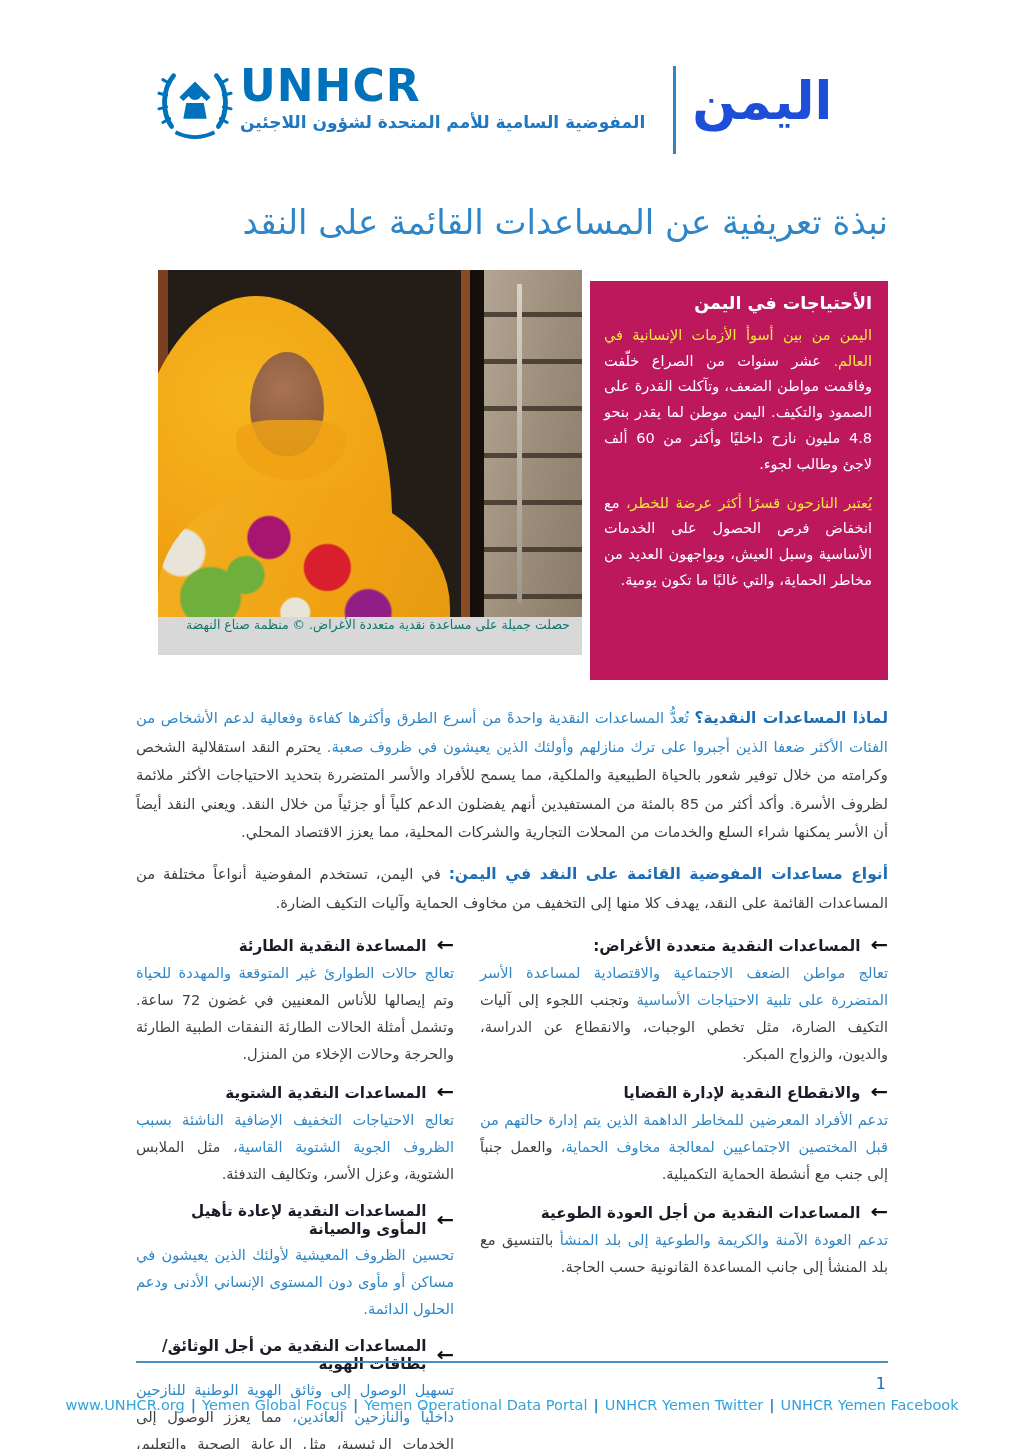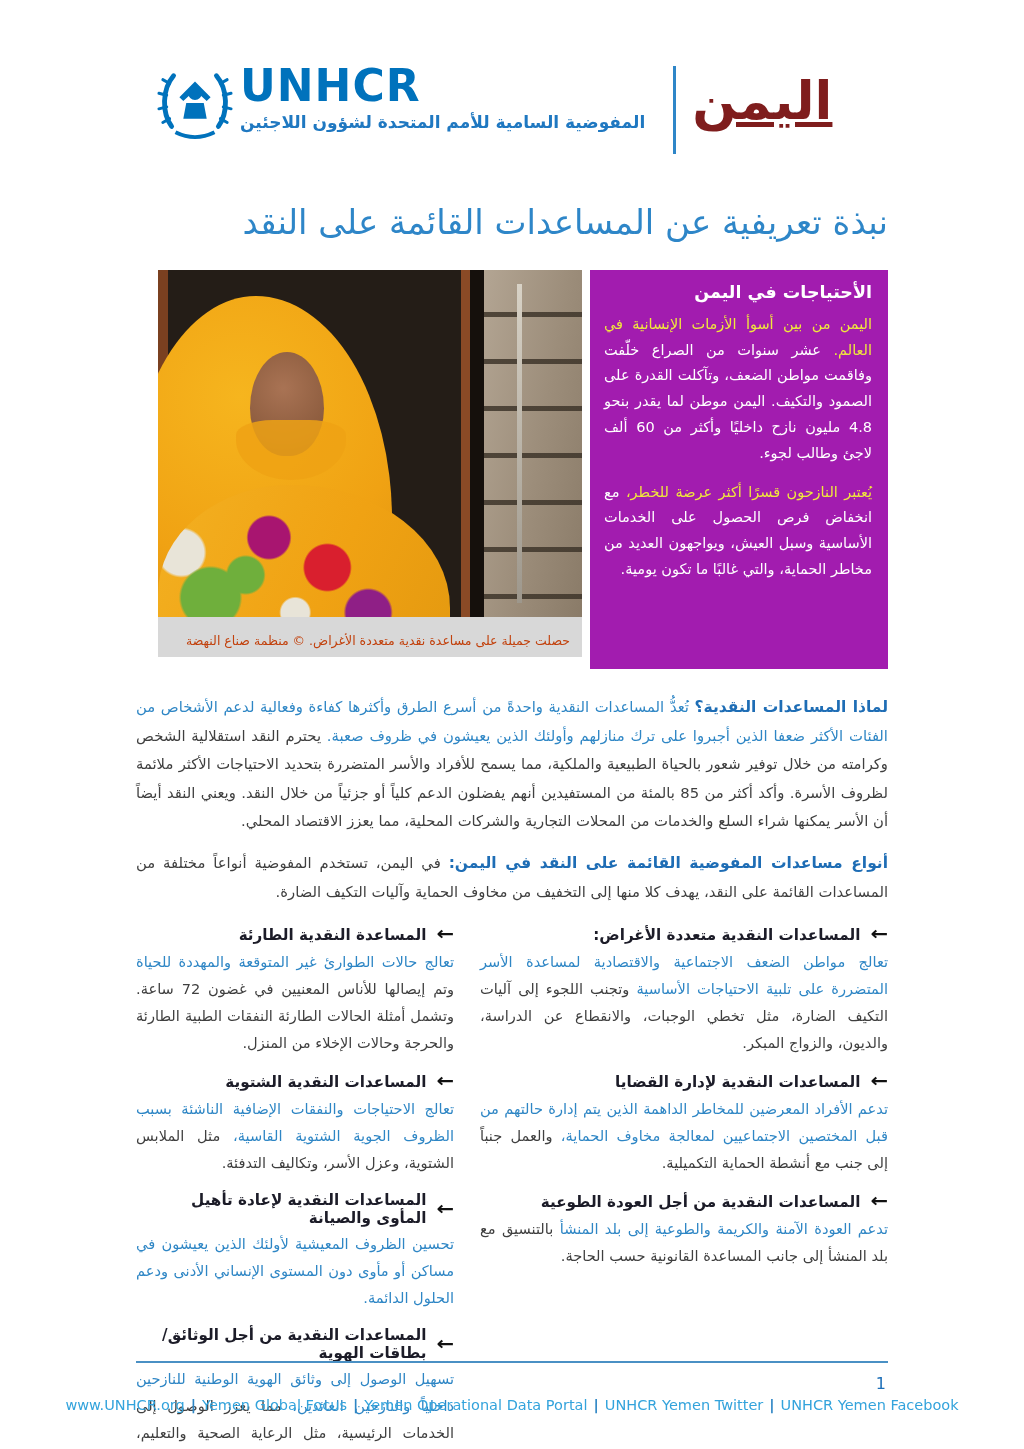--- a/index.html
+++ b/index.html
@@ -12,21 +12,21 @@
   .content { position:absolute; left:76px; right:76px; top:0; }
 
   
   .header { display:flex; align-items:flex-start; margin-top:64px; direction:ltr; }
   .logo-block { display:flex; align-items:flex-start; margin-left:20px; }
   .emblem { width:78px; height:80px; flex:0 0 auto; }
   .logo-text-col { display:flex; flex-direction:column; margin-left:6px; }
   .unhcr-word { color:#0072BC; font-weight:bold; font-size:44px; letter-spacing:1px; line-height:1.0; }
   .tagline { color:#1F78C1; font-weight:bold; font-size:17px; margin-top:4px; direction:rtl; text-align:left; white-space:nowrap; }
   .hdr-divider { width:3px; height:88px; background:#2E86C8; margin:2px 16px 0 28px; }
-  .country { color:#7f1d1d; font-weight:bold; font-size:52px; line-height:1.45;text-decoration:underline; }
+  .country { color:#1d4ed8; font-weight:bold; font-size:52px; line-height:1.45; }
 
   
   .doc-title {
     direction:rtl; text-align:right; color:#2E86C8; font-weight:normal;
     font-size:34px; margin-top:46px; line-height:1.35;
   }
 
   
   .hero-row { display:flex; direction:ltr; margin-top:24px; align-items:stretch; }
   .photo-wrap { width:424px; margin-left:22px; flex:0 0 auto; }
@@ -56,27 +56,27 @@
     background:
       radial-gradient(circle at 18% 75%, #6faf3c 0 11%, rgba(111,175,60,0) 12%),
       radial-gradient(circle at 8% 45%, #e8e4d8 0 8%, rgba(232,228,216,0) 9%),
       radial-gradient(circle at 38% 35%, #a81570 0 10%, rgba(168,21,112,0) 11%),
       radial-gradient(circle at 58% 55%, #d91f2e 0 12%, rgba(217,31,46,0) 13%),
       radial-gradient(circle at 72% 85%, #8f1f86 0 9%, rgba(143,31,134,0) 10%),
       radial-gradient(circle at 47% 85%, #e8e4d8 0 7%, rgba(232,228,216,0) 8%),
       radial-gradient(circle at 30% 60%, #6faf3c 0 8%, rgba(111,175,60,0) 9%),
       linear-gradient(115deg, #f3b021 0%, #f0a213 60%, #e59a10 100%); }
   .photo-caption {
-    width:424px; min-height:38px; background:#d8d8d8; color:#c2410c;
-    direction:rtl; text-align:right; font-size:12.5px; padding:16px 12px 8px 8px; line-height:1.3;
+    width:424px; min-height:38px; background:#d8d8d8; color:#0f766e;
+    direction:rtl; text-align:right; font-size:12.5px; padding:0 12px 8px 8px; line-height:1.3;
   }
 
   .needs-box {
-    flex:1 1 auto; margin-left:8px; background:#a21caf; color:#ffffff;
-    direction:rtl; padding:12px 16px 18px 14px; min-height:399px;
+    flex:1 1 auto; margin-left:8px; background:#be185d; color:#ffffff;
+    direction:rtl; padding:12px 16px 18px 14px; min-height:399px;margin-top:11px;
   }
   .needs-heading { font-weight:bold; font-size:17.5px; margin-bottom:10px; }
   .needs-box p { font-size:14.5px; line-height:1.78; text-align:justify; margin-bottom:13px; }
   .lead-yellow { color:#F0E83C; }
 
   
   .body-par { direction:rtl; text-align:justify; font-size:14.8px; line-height:1.9; margin-top:24px; color:#3F3F3F; }
   .lead-blue { color:#1E6DB5; font-weight:bold; font-size:15.5px; }
   .txt-blue { color:#2E86C5; }
   .txt-dark { color:#3F3F3F; }
@@ -188,21 +188,21 @@
             <span class="bullet-title">المساعدات النقدية متعددة الأغراض:</span>
           </div>
           <p class="bullet-body">
             <span class="txt-blue">تعالج مواطن الضعف الاجتماعية والاقتصادية لمساعدة الأسر المتضررة على تلبية الاحتياجات الأساسية</span>
             <span class="txt-dark">وتجنب اللجوء إلى آليات التكيف الضارة، مثل تخطي الوجبات، والانقطاع عن الدراسة، والديون، والزواج المبكر.</span>
           </p>
         </div>
         <div class="bullet">
           <div class="bullet-head">
             <span class="arrow">←</span>
-            <span class="bullet-title">المساعدات النقدية لإدارة القضايا</span>
+            <span class="bullet-title">والانقطاع النقدية لإدارة القضايا</span>
           </div>
           <p class="bullet-body">
             <span class="txt-blue">تدعم الأفراد المعرضين للمخاطر الداهمة الذين يتم إدارة حالتهم من قبل المختصين الاجتماعيين لمعالجة مخاوف الحماية،</span>
             <span class="txt-dark">والعمل جنباً إلى جنب مع أنشطة الحماية التكميلية.</span>
           </p>
         </div>
         <div class="bullet">
           <div class="bullet-head">
             <span class="arrow">←</span>
             <span class="bullet-title">المساعدات النقدية من أجل العودة الطوعية</span>
@@ -224,21 +224,21 @@
             <span class="txt-blue">تعالج حالات الطوارئ غير المتوقعة والمهددة للحياة</span>
             <span class="txt-dark">وتم إيصالها للأناس المعنيين في غضون 72 ساعة. وتشمل أمثلة الحالات الطارئة النفقات الطبية الطارئة والحرجة وحالات الإخلاء من المنزل.</span>
           </p>
         </div>
         <div class="bullet">
           <div class="bullet-head">
             <span class="arrow">←</span>
             <span class="bullet-title">المساعدات النقدية الشتوية</span>
           </div>
           <p class="bullet-body">
-            <span class="txt-blue">تعالج الاحتياجات والنفقات الإضافية الناشئة بسبب الظروف الجوية الشتوية القاسية،</span>
+            <span class="txt-blue">تعالج الاحتياجات التخفيف الإضافية الناشئة بسبب الظروف الجوية الشتوية القاسية،</span>
             <span class="txt-dark">مثل الملابس الشتوية، وعزل الأسر، وتكاليف التدفئة.</span>
           </p>
         </div>
         <div class="bullet">
           <div class="bullet-head">
             <span class="arrow">←</span>
             <span class="bullet-title">المساعدات النقدية لإعادة تأهيل المأوى والصيانة</span>
           </div>
           <p class="bullet-body">
             <span class="txt-blue">تحسين الظروف المعيشية لأولئك الذين يعيشون في مساكن أو مأوى دون المستوى الإنساني الأدنى ودعم الحلول الدائمة.</span>

